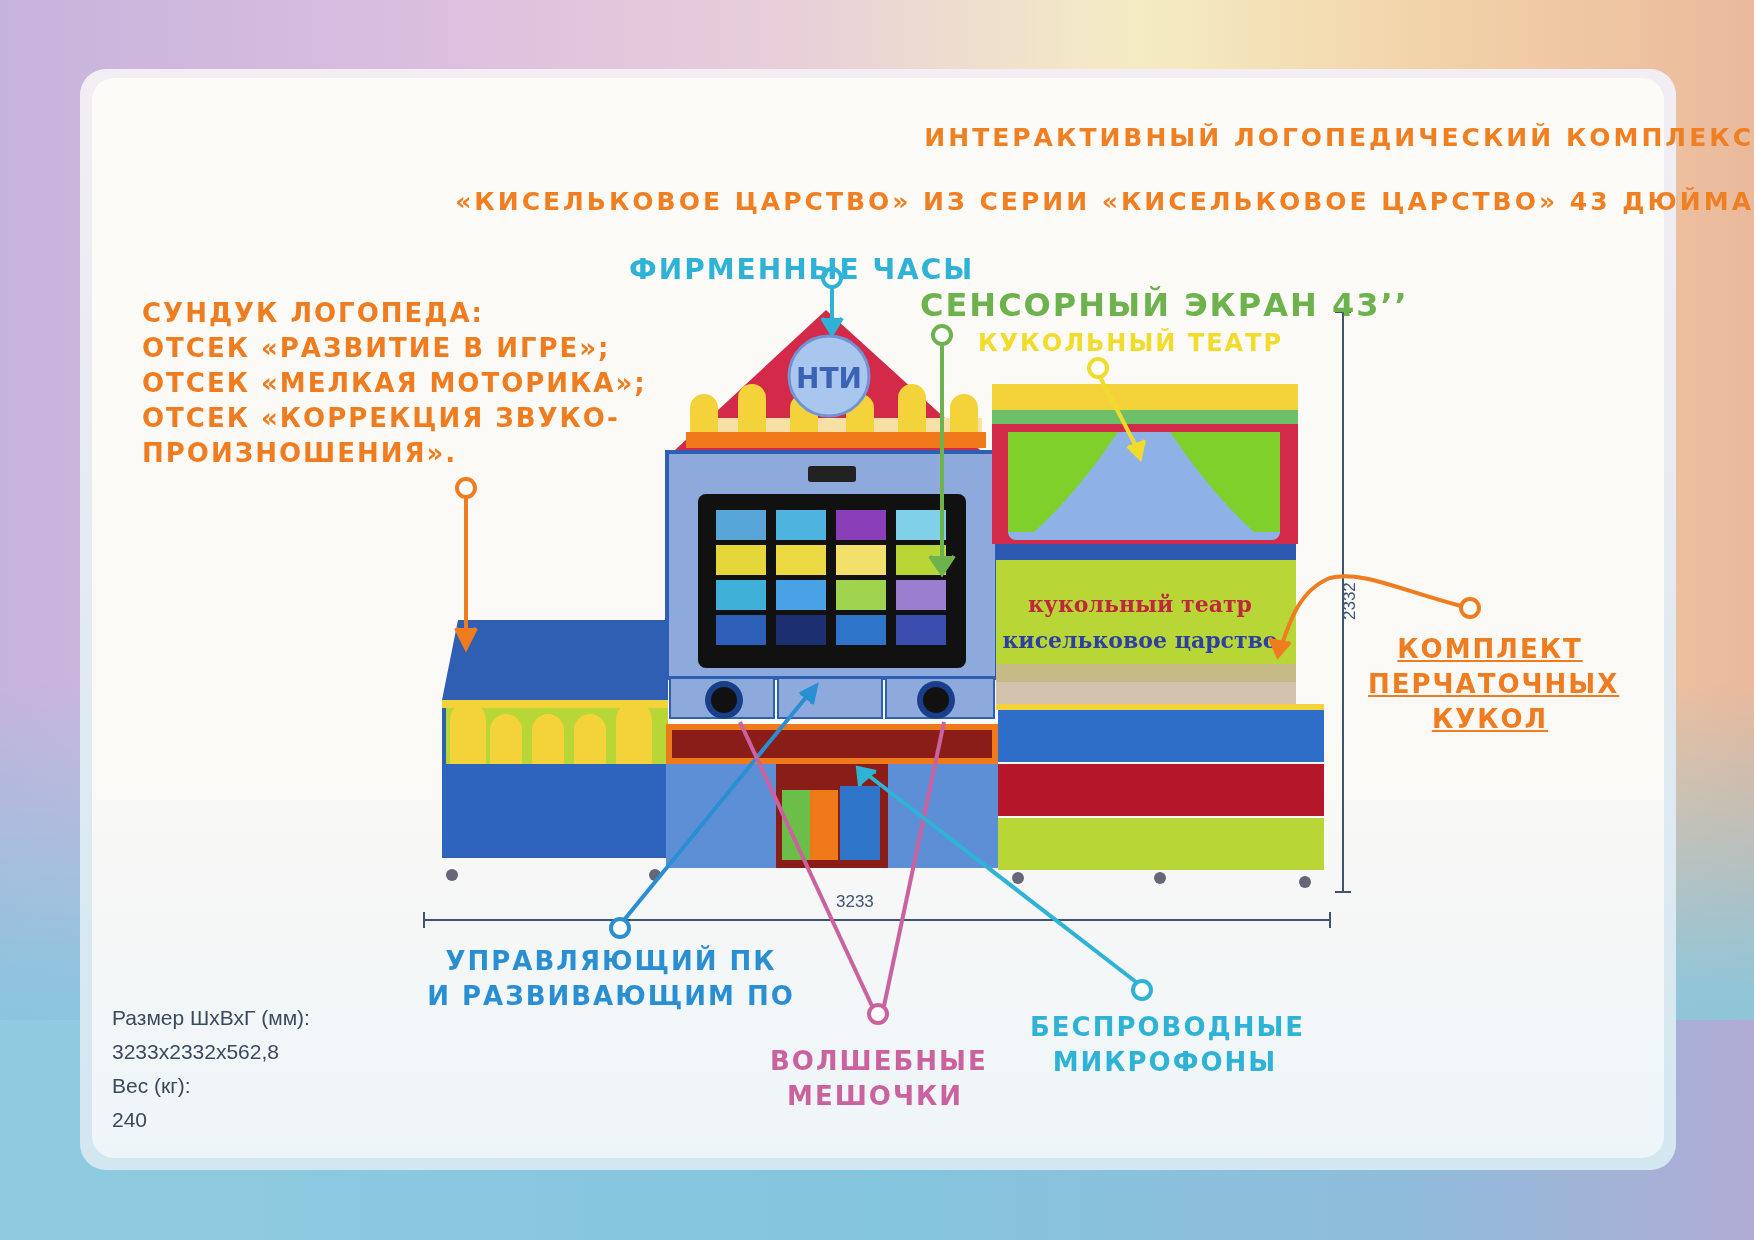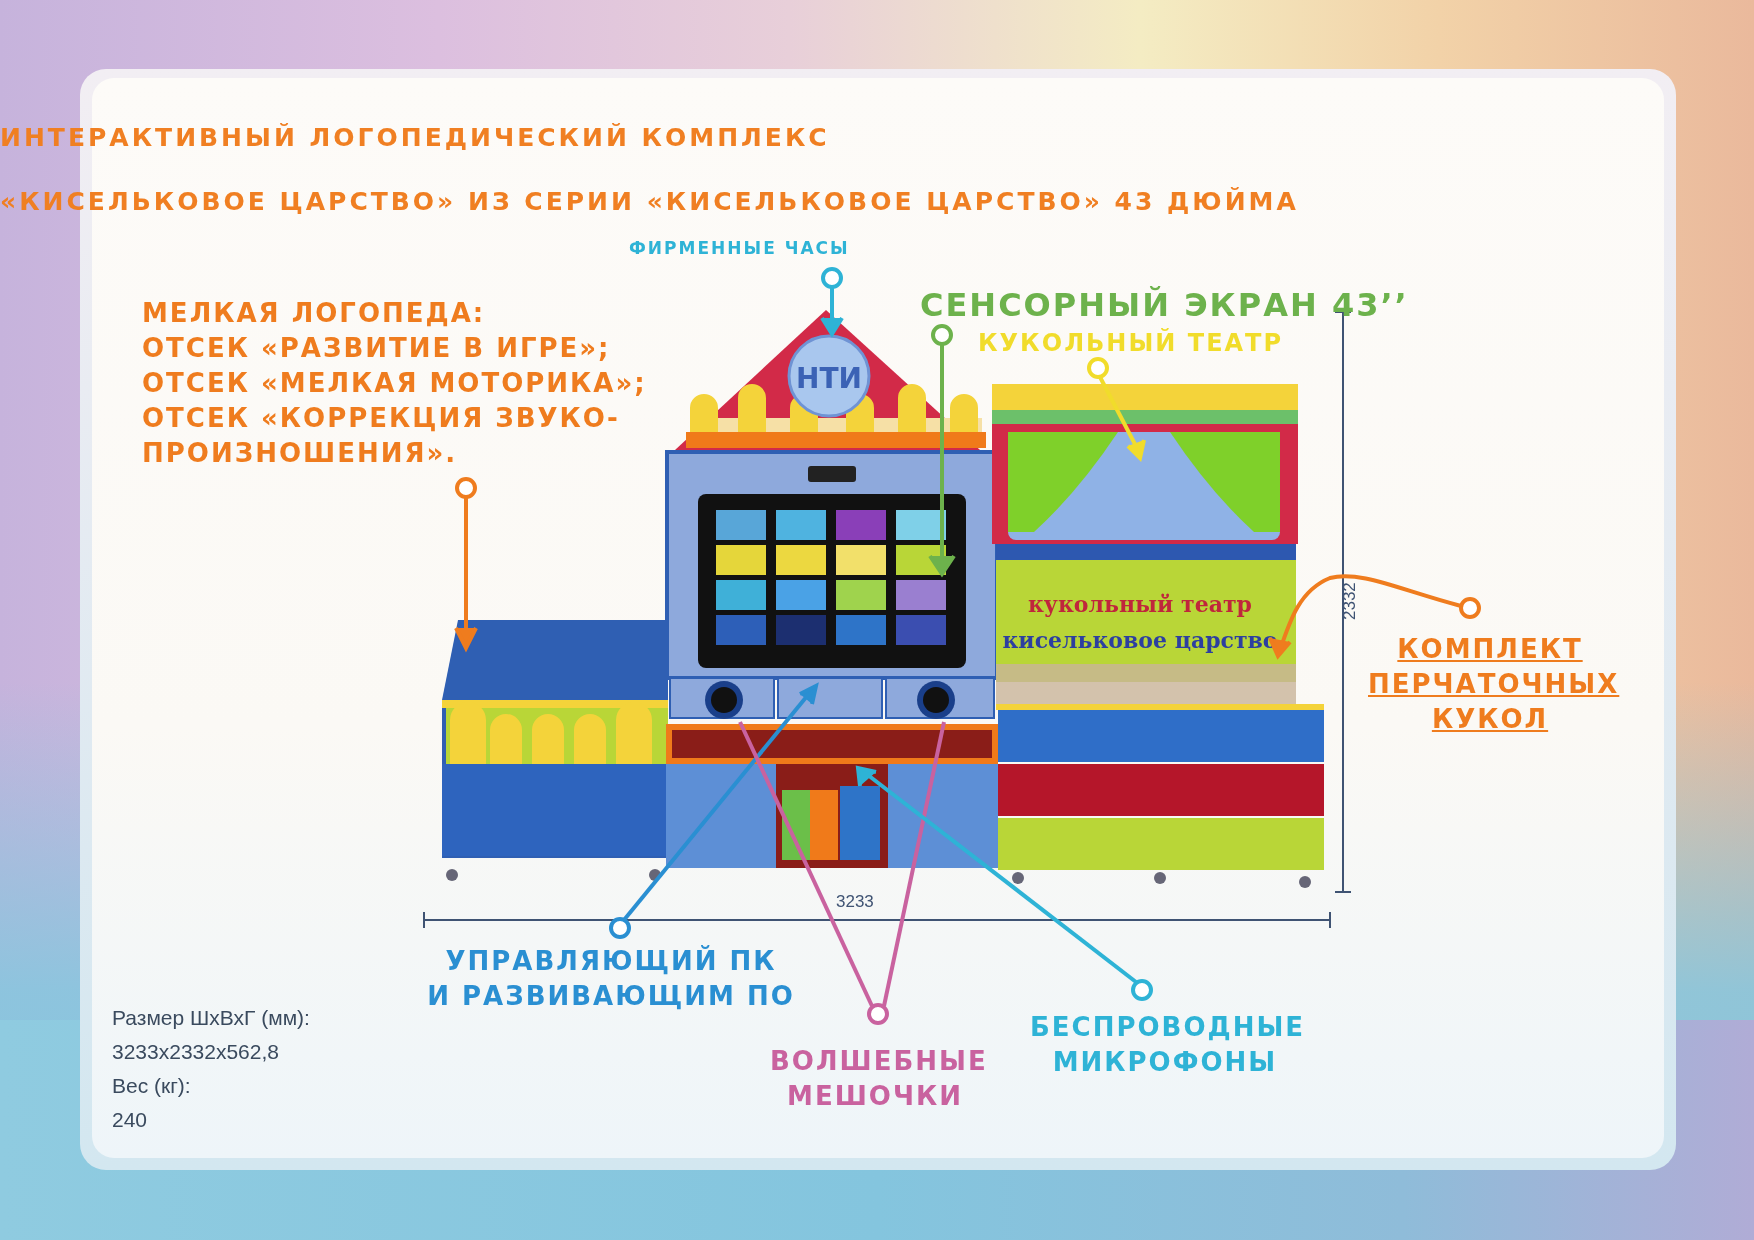--- a/index.html
+++ b/index.html
@@ -8,21 +8,21 @@
     background:
       linear-gradient(180deg, rgba(255,255,255,0) 55%, rgba(135,198,222,0.9) 80%, #85c5dd 100%),
       linear-gradient(90deg,#c6b3dc 0%,#dcbfdf 25%,#e8cfd9 45%,#f4ecc3 65%,#f2d2a8 82%,#eab99c 100%);}
   .bg-bottom{position:absolute;left:0;right:0;bottom:0;height:220px;
     background:linear-gradient(90deg,#8fcbe0 0%,#84c5de 50%,#8fbcd9 80%,#b0acd6 100%);}
   .card-shadow{position:absolute;left:80px;top:69px;width:1596px;height:1101px;border-radius:26px;
     background:linear-gradient(180deg,#f2eef3,#d3e7f0);}
   .card{position:absolute;left:92px;top:78px;width:1572px;height:1080px;border-radius:22px;
     background:linear-gradient(180deg,#fdfbf8 0%,#fbf9f5 60%,#eef5f9 100%);}
   .t{position:absolute;font-weight:bold;letter-spacing:2px;white-space:nowrap;font-family:"DejaVu Sans",sans-serif;}
-  .title{left:0;width:1754px;text-align:left;color:#f07f22;font-size:25px;letter-spacing:3px;}
+  .title{left:0;width:1754px;text-align:right;color:#f07f22;font-size:25px;letter-spacing:3px;}
   .orange{color:#ef7c1e;}
   .cyan{color:#2eb3d6;}
   .green{color:#6db24c;}
   .yellow{color:#f1dc2b;}
   .blue{color:#2a8fd2;}
   .pink{color:#c9629f;}
   .lbl{font-size:26px;line-height:35px;}
   .center{text-align:center;}
   .spec{position:absolute;left:112px;top:1001px;font-family:Liberation Sans, sans-serif;font-size:21px;color:#3a4a5e;line-height:34px;}
   .dim{position:absolute;font-family:"Liberation Sans",sans-serif;font-size:17px;color:#3f5373;}
@@ -170,24 +170,24 @@
         <circle cx="1142" cy="990" r="9" fill="#fff"></circle>
         <line x1="1136" y1="982" x2="864" y2="772"></line>
         <path d="M860,786 L858,768 L876,772" fill="#2eb3d6"></path>
       </g>
   </g>
 </svg>
 
 <div class="dim" style="left:836px;top:892px;">3233</div>
 <div class="dim" style="left:1340px;top:620px;transform:rotate(-90deg);transform-origin:left top;">2332</div>
 
-<div class="t cyan" style="left:629px;top:238px;font-size:17px;">ФИРМЕННЫЕ ЧАСЫ</div>
+<div class="t cyan" style="left:629px;top:253px;font-size:28px;">ФИРМЕННЫЕ ЧАСЫ</div>
 
 <div class="t orange lbl" style="left:142px;top:296px;">
-  <div>МЕЛКАЯ ЛОГОПЕДА:</div>
+  <div>СУНДУК ЛОГОПЕДА:</div>
   <div>ОТСЕК «РАЗВИТИЕ В ИГРЕ»;</div>
   <div>ОТСЕК «МЕЛКАЯ МОТОРИКА»;</div>
   <div>ОТСЕК «КОРРЕКЦИЯ ЗВУКО-</div>
   <div>ПРОИЗНОШЕНИЯ».</div>
 </div>
 
 <div class="t green" style="left:920px;top:286px;font-size:32px;">СЕНСОРНЫЙ ЭКРАН 43’’</div>
 <div class="t yellow" style="left:978px;top:329px;font-size:24px;">КУКОЛЬНЫЙ ТЕАТР</div>
 
 <div class="t orange lbl center" style="left:1368px;top:632px;width:244px;text-decoration:underline;">

